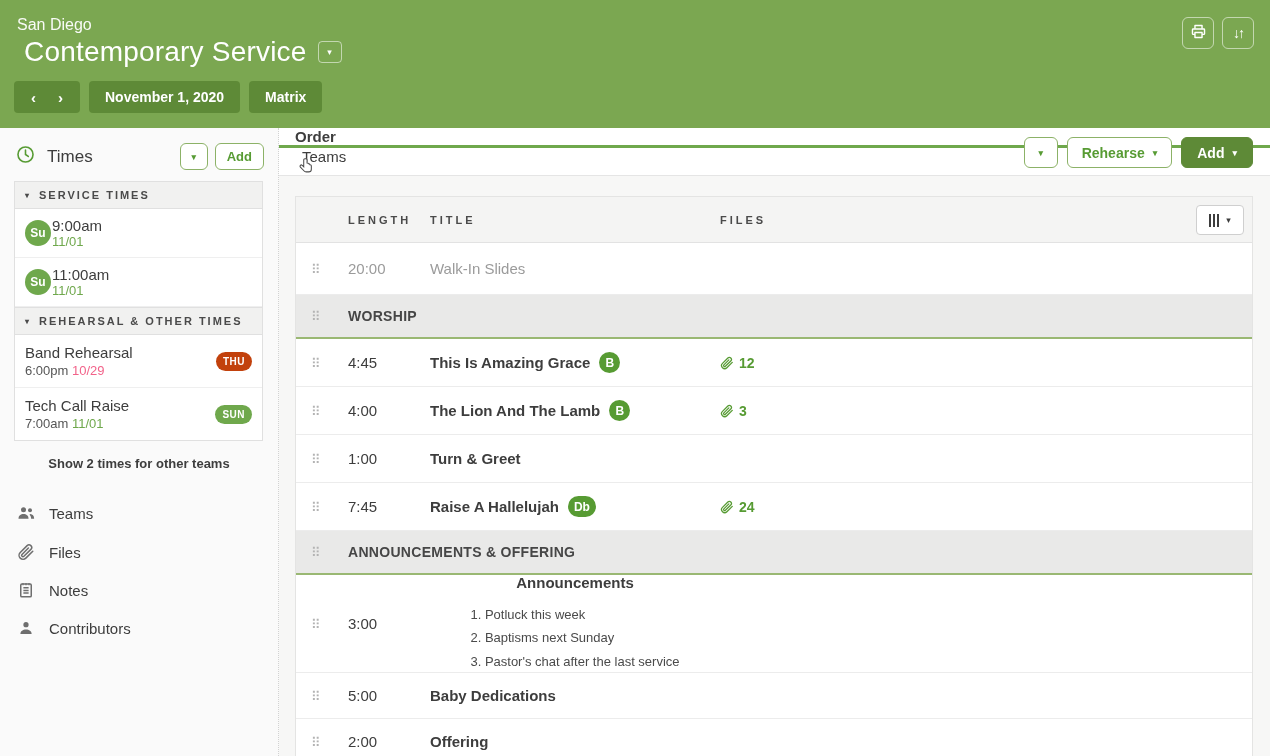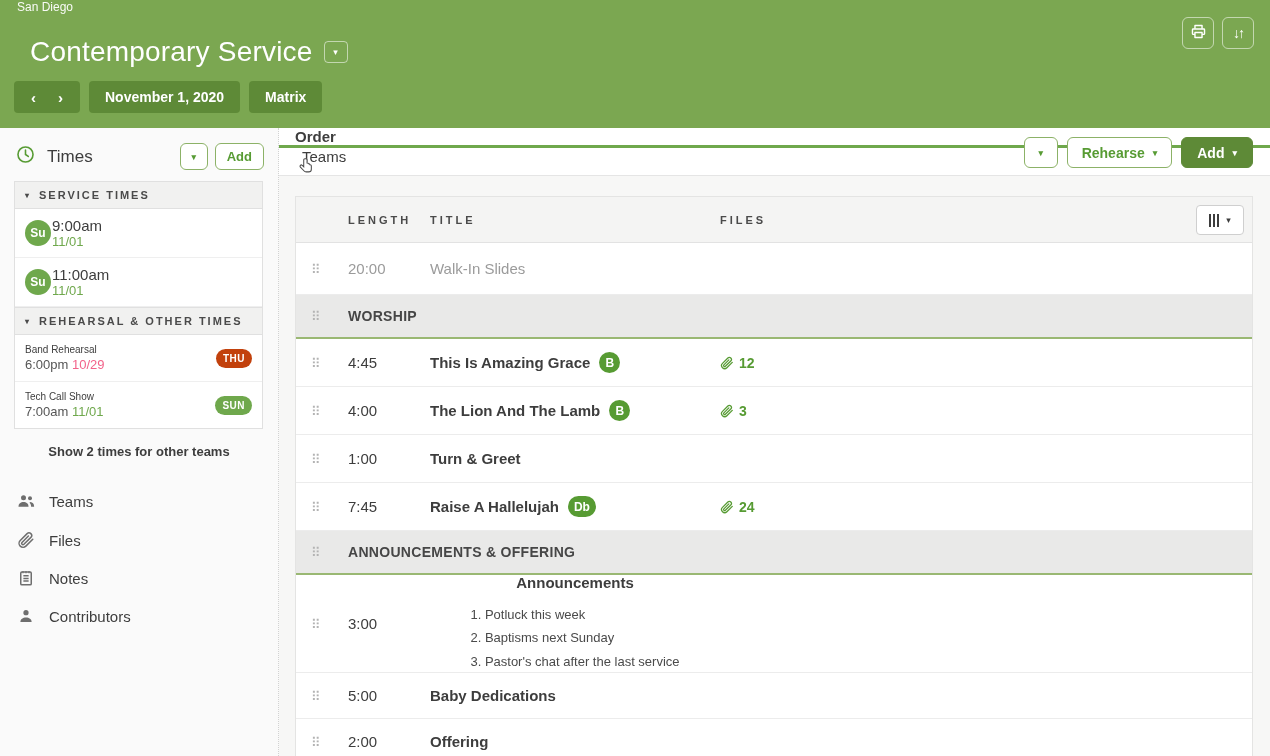--- a/index.html
+++ b/index.html
@@ -2,22 +2,22 @@
 <html><head>
 <meta charset="utf-8">
 <style>
   * { margin:0; padding:0; box-sizing:border-box; }
   html,body { width:1270px; height:756px; overflow:hidden; }
   body { font-family:"Liberation Sans", sans-serif; background:#f7f7f6; color:#3d3d3d; }
   .app { position:relative; width:1270px; height:756px; overflow:hidden; }
 
   
   .top { position:relative; height:128px; background:#7ba751; color:#fff; }
-  .top-loc { position:absolute; left:17px; top:0; font-size:12px; color:rgba(255,255,255,.95); }
-  .top-title-row { position:absolute; left:30px; top:36px; display:flex; align-items:center; gap:11px; }
+  .top-loc { position:absolute; left:17px; top:16px; font-size:16px; color:rgba(255,255,255,.95); }
+  .top-title-row { position:absolute; left:24px; top:36px; display:flex; align-items:center; gap:11px; }
   .top-title { font-size:28px; font-weight:400; letter-spacing:.2px; }
   .title-caret-btn { width:24px; height:22px; border:1px solid rgba(255,255,255,.55); border-radius:4px;
     background:transparent; color:#fff; font-size:9px; display:flex; align-items:center; justify-content:center; }
   .date-row { position:absolute; left:14px; top:81px; display:flex; gap:9px; }
   .dk-btn { background:#5e8a37; border-radius:4px; height:32px; display:flex; align-items:center;
     justify-content:center; color:#fff; font-size:14px; font-weight:bold; padding:15px 16px; }
   .nav-btn { width:66px; padding:0; gap:22px; font-size:15px; font-weight:bold; }
   .top-actions { position:absolute; right:16px; top:17px; display:flex; gap:8px; }
   .hd-icon-btn { width:32px; height:32px; border:1px solid rgba(255,255,255,.55); border-radius:6px;
     display:flex; align-items:center; justify-content:center; background:transparent; color:#fff; }
@@ -41,21 +41,21 @@
   .tri { font-size:8px; color:#4a4a4a; }
   .time-item { display:flex; align-items:center; padding:8px 10px; border-bottom:1px solid #efefef; background:#fff; }
   .time-item:last-child { border-bottom:none; }
   .day-badge { width:26px; height:26px; border-radius:50%; background:#6fa84c; color:#fff; font-size:12px;
     font-weight:bold; display:flex; align-items:center; justify-content:center; }
   .ti-text { margin-left:1px; }
   .ti-time { font-size:15px; color:#3d3d3d; }
   .ti-date { font-size:13px; color:#6fa84c; }
   .reh-item { display:flex; align-items:center; justify-content:space-between; padding:9px 10px; border-bottom:1px solid #efefef; }
   .reh-item:last-child { border-bottom:none; }
-  .reh-title { font-size:10px; color:#3d3d3d; }
+  .reh-title { font-size:15px; color:#3d3d3d; }
   .reh-sub { font-size:13px; color:#555; margin-top:2px; }
   .d-pink { color:#f2638a; } .d-green { color:#6fa84c; }
   .pill { font-size:10px; font-weight:bold; color:#fff; padding:4px 7px; border-radius:10px; letter-spacing:.5px; }
   .pill-pink { background:#c2410c;margin-left:48px; } .pill-green { background:#6fa84c; }
   .show-more { text-align:center; font-size:13px; font-weight:600; color:#3d3d3d; margin-top:15px; }
   .side-nav { margin-top:22px; }
   .nav-item { display:flex; align-items:center; gap:13px; padding:10px 16px; font-size:15px; color:#3d3d3d; }
   .nav-item .nicon { width:20px; display:flex; justify-content:center; }
 
   
@@ -187,21 +187,21 @@
             <div class="reh-title">Band Rehearsal</div>
             <div class="reh-sub">
               <span>6:00pm</span>
               <span class="d-pink">10/29</span>
             </div>
           </div>
           <span class="pill pill-pink">THU</span>
         </div>
         <div class="reh-item">
           <div>
-            <div class="reh-title">Tech Call Show</div>
+            <div class="reh-title">Tech Call Raise</div>
             <div class="reh-sub">
               <span>7:00am</span>
               <span class="d-green">11/01</span>
             </div>
           </div>
           <span class="pill pill-green">SUN</span>
         </div>
       </div>
 
       <div class="show-more">Show 2 times for other teams</div>

